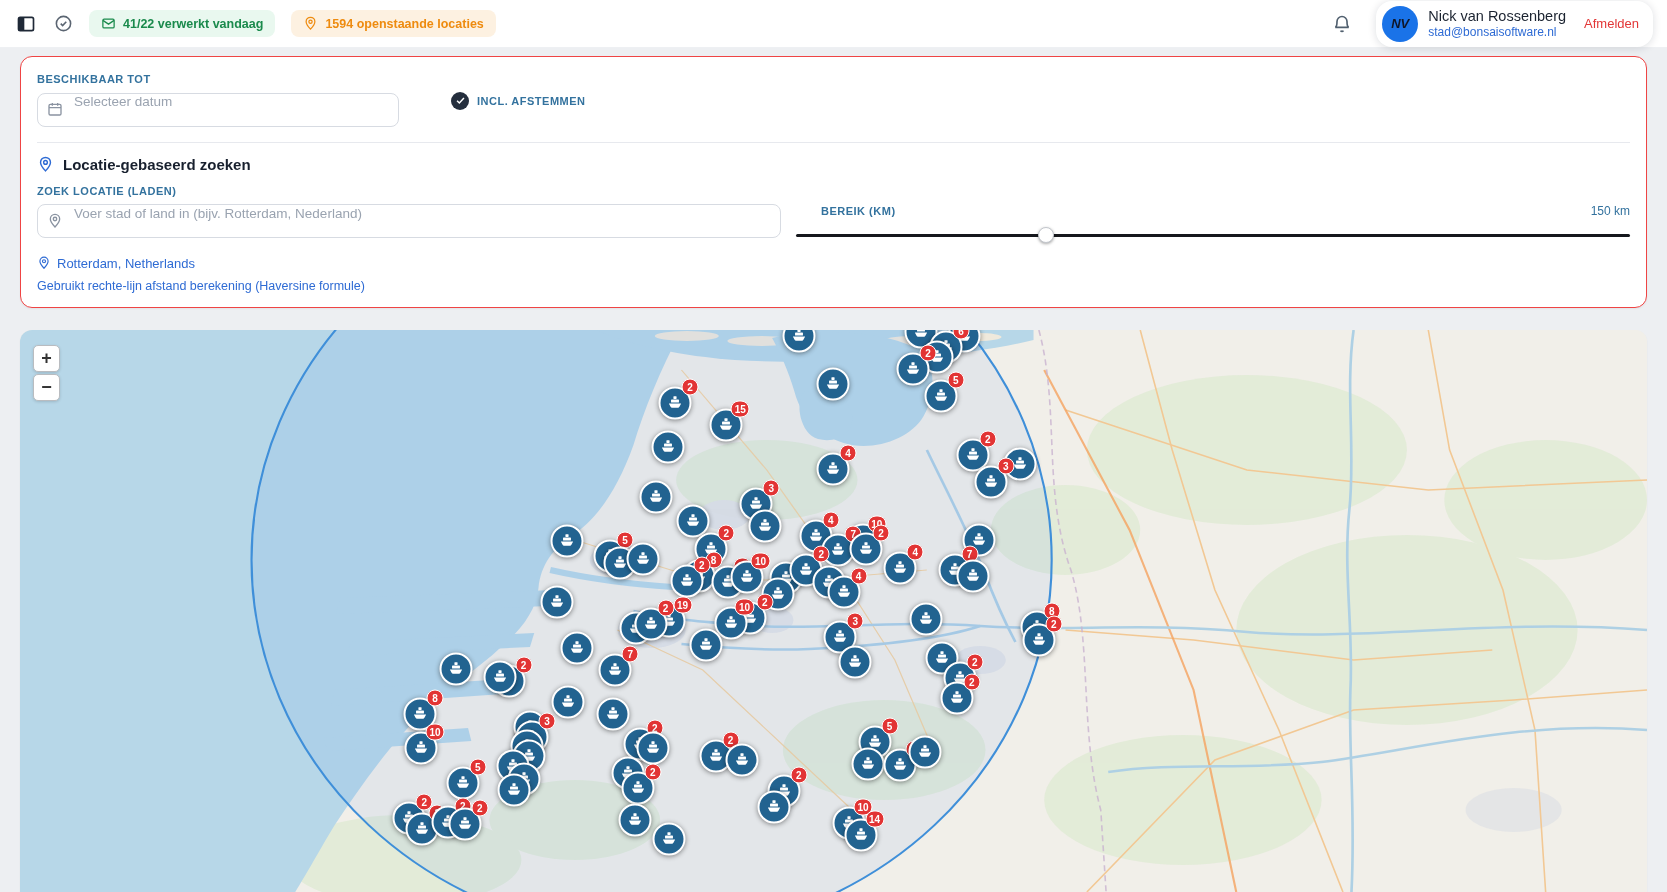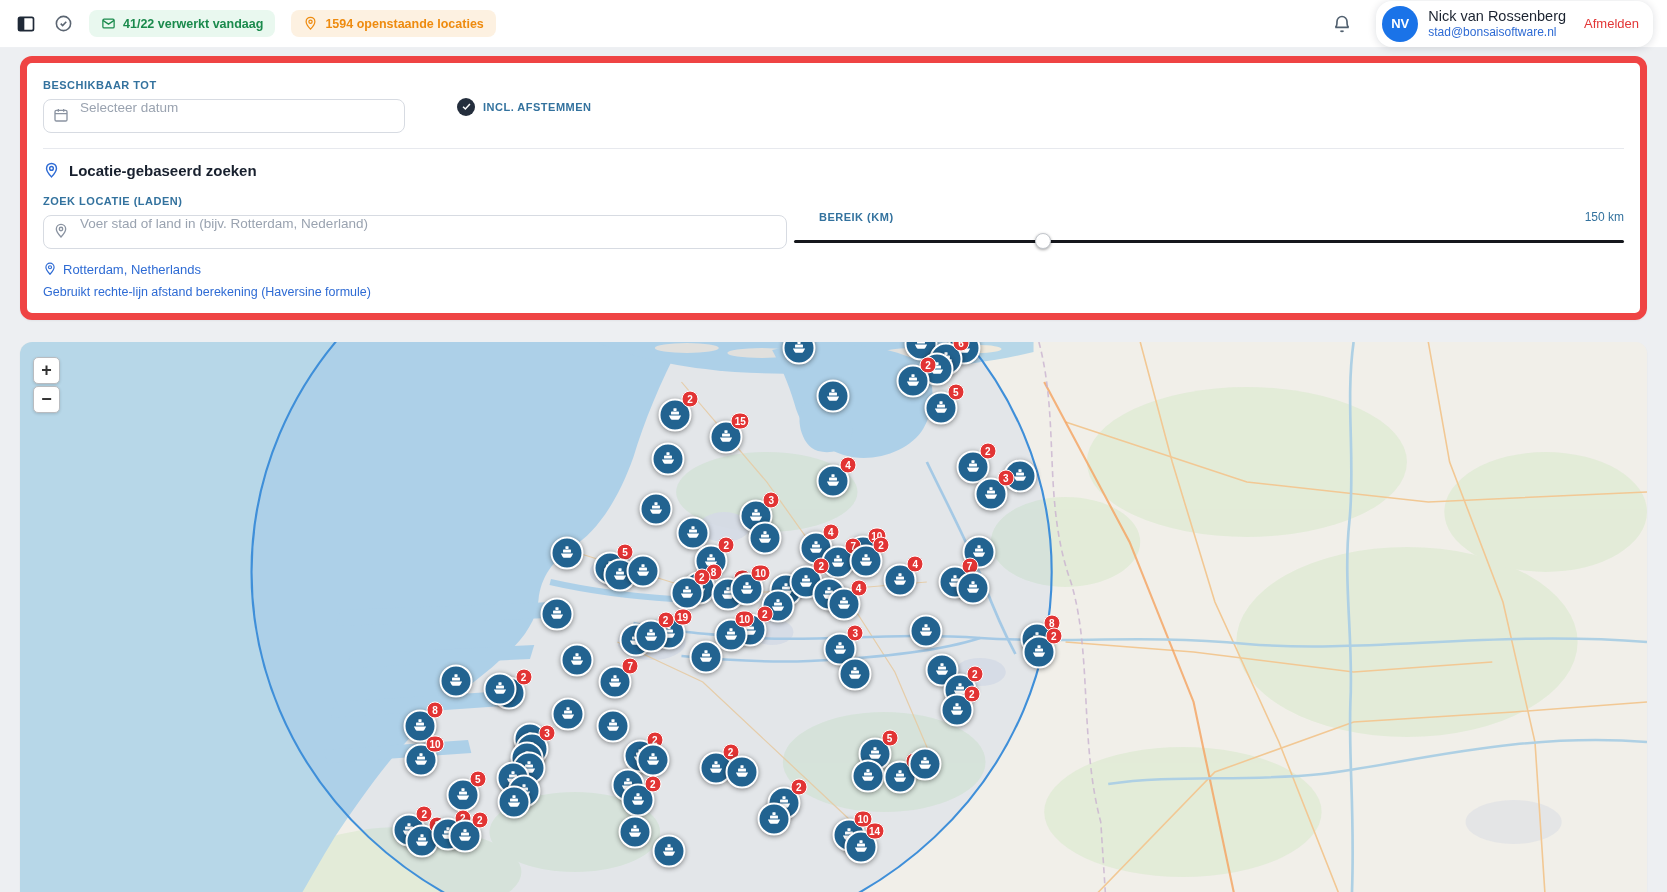--- a/index.html
+++ b/index.html
@@ -16,42 +16,42 @@
   
   .topbar{height:48px;background:#fff;border-bottom:1px solid #eef0f3;display:flex;align-items:center;padding:0 14px;gap:16px;}
   .icon-btn{background:none;border:none;padding:2px;cursor:pointer;display:flex;align-items:center;color:#1f2937;}
   .icon-plain{display:flex;align-items:center;color:#5b6572;}
   .pill{display:inline-flex;align-items:center;gap:7px;border-radius:8px;padding:6px 12px;font-size:12.5px;font-weight:600;}
   .pill-green{background:#e9f8ef;color:var(--success-green);}
   .pill-orange{background:#fdf1e1;color:var(--warning-orange);}
   .topbar-right{margin-left:auto;display:flex;align-items:center;gap:24px;}
   .bell{color:#51606f;cursor:pointer;display:flex;}
   .user-card{display:flex;align-items:center;gap:10px;background:#fff;border-radius:16px;box-shadow:0 1px 8px rgba(16,24,40,.14);padding:5px 14px 5px 6px;}
-  .avatar{width:36px;height:36px;border-radius:50%;background:#1a73e8;color:#ffffff;font-size:13px;font-weight:bold;display:flex;align-items:center;justify-content:center;}
+  .avatar{width:36px;height:36px;border-radius:50%;background:#1a73e8;color:#0f172a;font-size:13px;font-weight:bold;display:flex;align-items:center;justify-content:center;font-style:italic;}
   .user-name{font-size:14.5px;font-weight:500;color:#1b2330;line-height:1.25;}
   .user-email{font-size:12px;color:var(--accent-blue);line-height:1.25;}
   .logout{font-size:13px;font-weight:500;color:var(--logout-red);margin-left:8px;cursor:pointer;text-decoration:none;}
   
   .content{padding:0 20px;}
-  .filter-card{margin-top:8px;background:#fff;border:7px solid #ef4444;border-radius:12px;padding:16px 16px 14px;box-shadow:0 1px 2px rgba(16,24,40,.05);}
+  .filter-card{margin-top:8px;background:#fff;border:1px solid #ef4444;border-radius:12px;padding:16px 16px 14px;box-shadow:0 1px 2px rgba(16,24,40,.05);}
   .field-label{display:block;font-size:11px;font-weight:700;letter-spacing:.5px;color:var(--label-blue);margin-bottom:7px;}
   .input-wrap{position:relative;}
   .input-wrap .in-icon{position:absolute;left:10px;top:50%;transform:translateY(-50%);color:#8a93a1;display:flex;}
   .text-input{height:34px;border:1px solid #d7dbe2;border-radius:8px;background:#fff;padding:0 12px 16px 36px;font-size:13.5px;color:#1f2430;width:100%;font-family:"Liberation Sans",sans-serif;outline:none;}
   .text-input::placeholder{color:#9aa3b0;}
   .row1{display:flex;align-items:flex-end;}
   .date-col{width:362px;}
   .checkbox-group{display:flex;align-items:center;gap:8px;margin-left:20px;margin-bottom:17px;padding-left:32px;}
   .checkbox{width:18px;height:18px;border-radius:50%;background:#242e3d;display:flex;align-items:center;justify-content:center;cursor:pointer;flex:0 0 auto;}
   .check-label{font-size:11px;font-weight:700;letter-spacing:.5px;color:var(--label-blue);}
   .divider{height:1px;background:#e7e9ee;margin:15px 0 13px;}
   .section-head{display:flex;align-items:center;gap:9px;margin-bottom:12px;}
   .section-head .pin{color:var(--accent-blue);display:flex;}
   .section-title{font-size:15px;font-weight:600;color:#18202e;}
-  .row2{display:flex;align-items:flex-end;gap:7px;}
+  .row2{display:flex;align-items:flex-start;gap:15px;}
   .search-col{width:744px;flex:0 0 auto;}
   .range-col{flex:1;margin-top:19px;}
   .range-head{display:flex;align-items:center;justify-content:space-between;margin-bottom:9px;}
   .range-head .field-label{margin-bottom:0;margin-left:25px;}
   .range-value{font-size:12px;font-weight:400;color:var(--label-blue);}
   .slider{position:relative;height:16px;cursor:pointer;}
   .slider-track{position:absolute;left:0;right:0;top:7px;height:3px;border-radius:2px;background:#15171c;}
   .slider-thumb{position:absolute;top:0;width:16px;height:16px;border-radius:50%;background:#fff;border:1px solid #c3c7cd;box-shadow:0 1px 3px rgba(0,0,0,.35);transform:translateX(-50%);}
   .selected-location{display:flex;align-items:center;gap:6px;margin-top:13px;color:var(--accent-blue);font-size:13px;cursor:pointer;}
   .selected-location .pin{display:flex;color:var(--accent-blue);}

